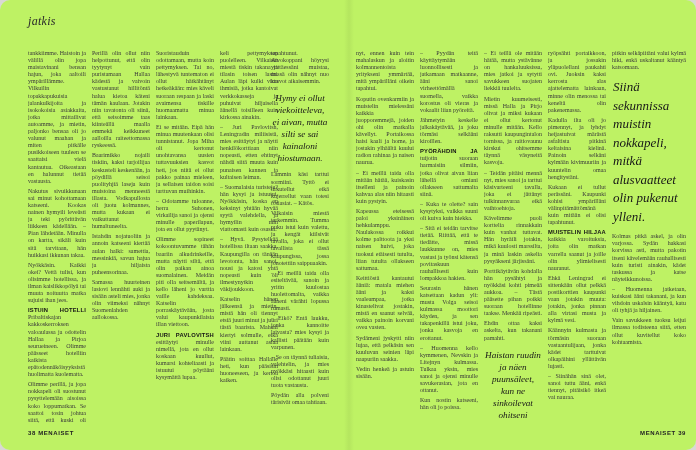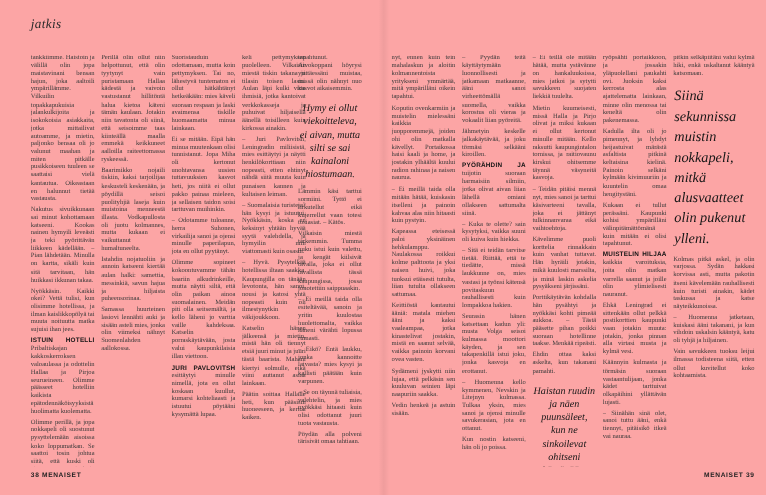--- a/index.html
+++ b/index.html
@@ -1,19 +1,19 @@
 <!DOCTYPE html>
 <html><head>
 <meta charset="utf-8">
 <style>
   html,body{margin:0;padding:0;background:#d9d8d4;}
   .page{
     position:relative;width:696px;height:450px;margin:0 auto;
-    background:#fca5a5;overflow:hidden;
-    font-family:"Liberation Serif", serif;color:#3b3b3b;
+    background:#bef264;overflow:hidden;
+    font-family:"Liberation Serif", serif;color:#3b3b3b;border-radius:10px;
   }
   .page::before{ 
     content:"";position:absolute;left:344px;top:0;width:10px;height:100%;
     background:linear-gradient(90deg,rgba(0,0,0,0) 0%,rgba(0,0,0,0.05) 50%,rgba(0,0,0,0) 100%);
     pointer-events:none;
   }
   .masthead{
     position:absolute;left:28px;top:14px;
     font-style:italic;font-size:12px;color:#2a2a2a;letter-spacing:0.3px;
   }

